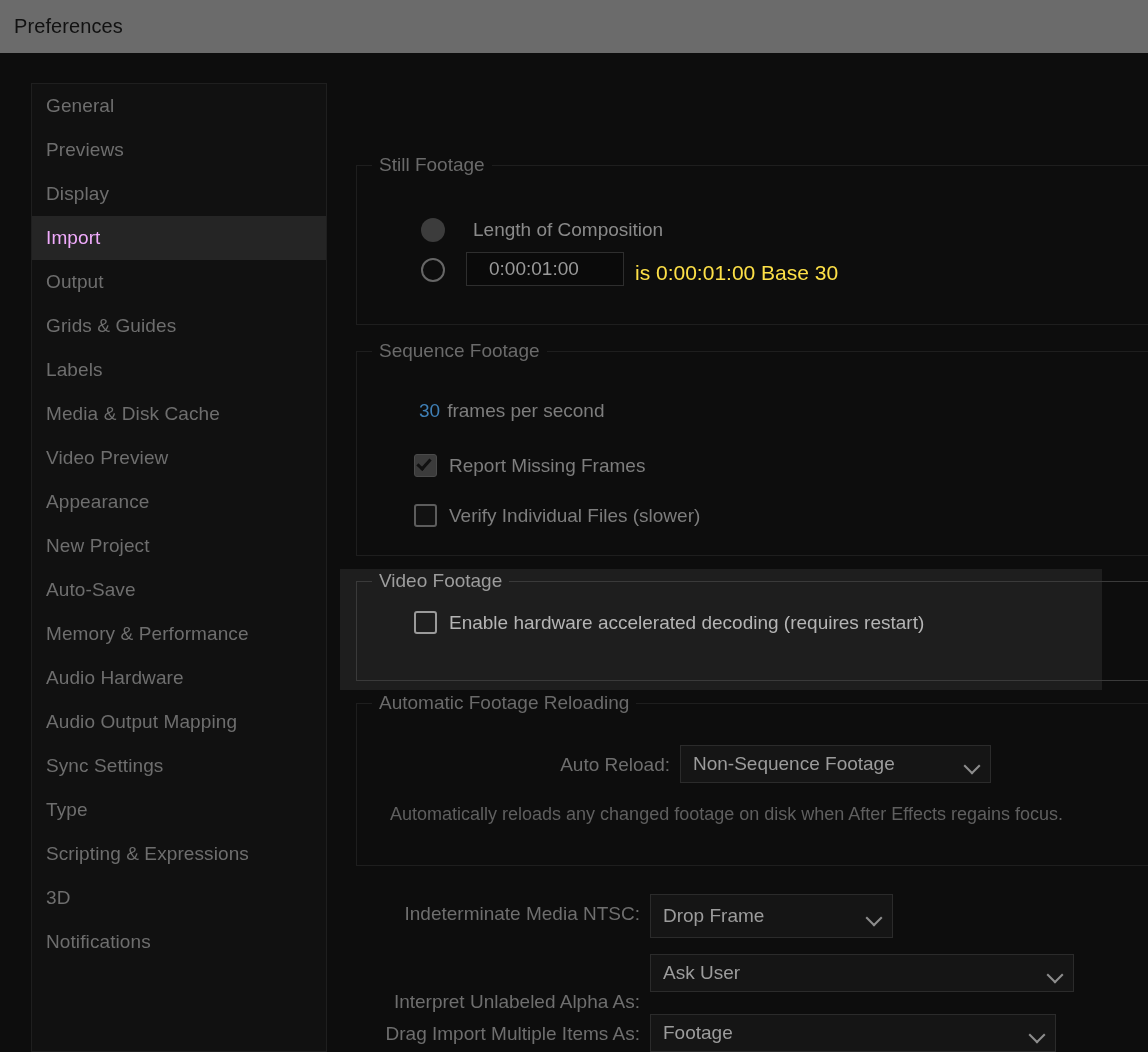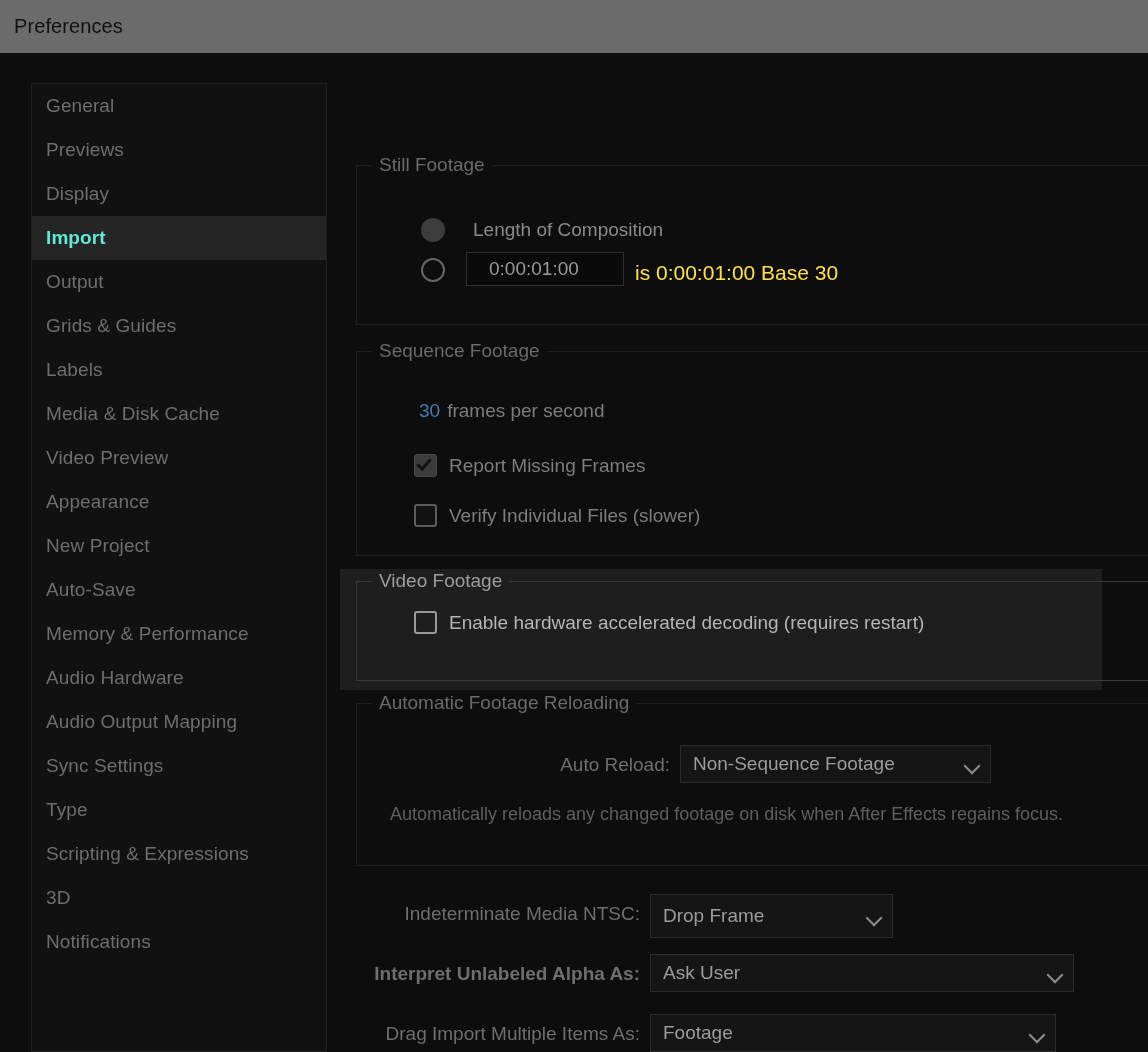--- a/index.html
+++ b/index.html
@@ -51,22 +51,21 @@
     display: flex;
     align-items: center;
     padding-left: 14px;
     font-size: 19px;
     color: #6e6e6e;
     letter-spacing: .1px;
     white-space: nowrap;
   }
   .nav-item.selected {
     background: #252525;
-    color: #5eead4;
-    font-weight: bold;
+    color: #f0abfc;
   }
 
   
   #content {
     position: absolute;
     left: 327px; top: 0;
     width: 821px; height: 999px;
     overflow: hidden;
   }
 
@@ -362,21 +361,21 @@
 
       <span class="helper-text" style="left:33px; top:100px;">Automatically reloads any changed footage on disk when After Effects regains focus.</span>
     </div>
 
     <span class="combo-label" style="left:0px; top:850px; width:313px;">Indeterminate Media NTSC:</span>
     <div class="combo" style="left:323px; top:841px; width:243px; height:44px;">
       <span class="combo-value">Drop Frame</span>
       <span class="chev"></span>
     </div>
 
-    <span class="combo-label" style="left:0px; top:910px; width:313px;font-weight:bold;">Interpret Unlabeled Alpha As:</span>
+    <span class="combo-label" style="left:0px; top:938px; width:313px;">Interpret Unlabeled Alpha As:</span>
     <div class="combo" style="left:323px; top:901px; width:424px; height:38px;">
       <span class="combo-value">Ask User</span>
       <span class="chev"></span>
     </div>
 
     <span class="combo-label" style="left:0px; top:970px; width:313px;">Drag Import Multiple Items As:</span>
     <div class="combo" style="left:323px; top:961px; width:406px; height:38px;">
       <span class="combo-value">Footage</span>
       <span class="chev"></span>
     </div>

